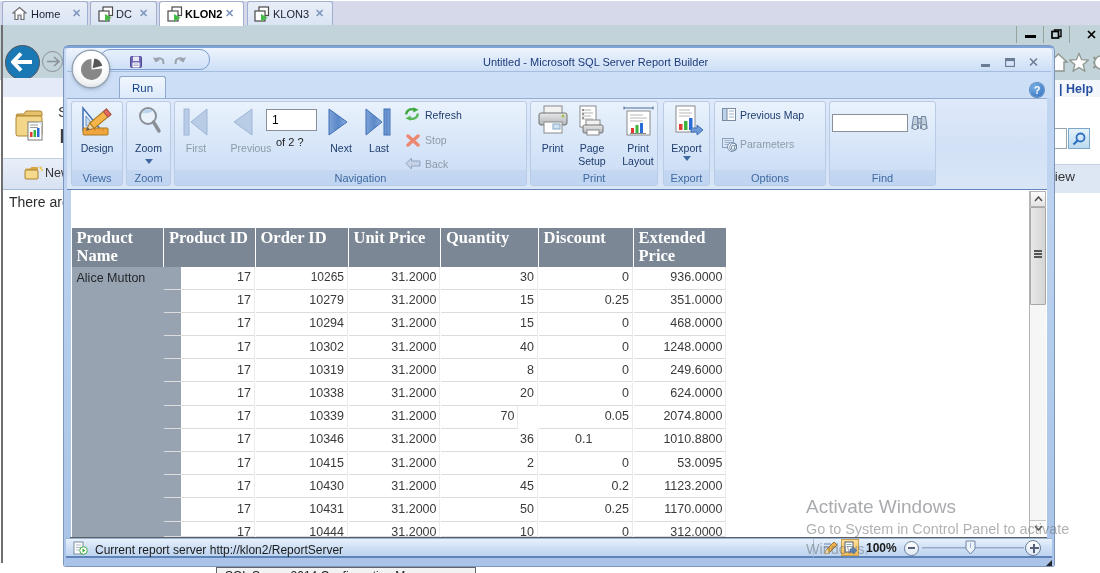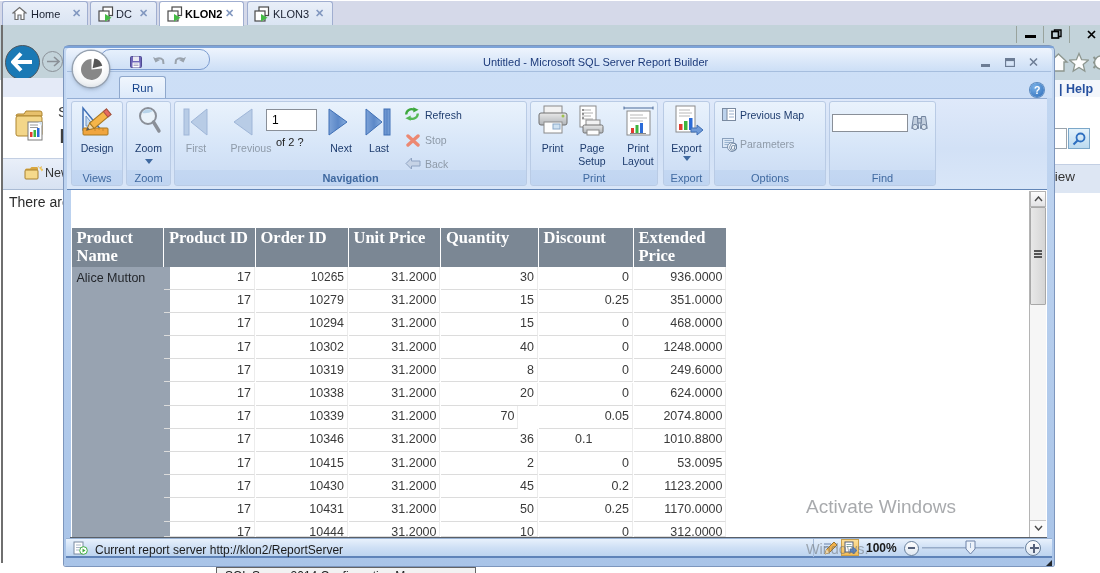--- a/index.html
+++ b/index.html
@@ -205,21 +205,21 @@
 
   <style>
   .grp { border:1px solid #b9cbe5; border-radius:3px; background:linear-gradient(#e9f2fc,#d6e5f8 55%, #cfdff5 80%, #c9dbf4); }
   .grp::after { content:''; position:absolute; left:0; right:0; bottom:0; height:15px; background:rgba(170,196,232,0.28); border-radius:0 0 3px 3px; }
   .glabel { position:absolute; font-size:11px; color:#3f69a0; text-align:center; top:172px; }
   .btext { position:absolute; font-size:10.5px; color:#1e3c6e; line-height:13.8px; }
   .gtext { position:absolute; font-size:10.5px; color:#8e9aa8; line-height:13.8px; }
   </style>
   <div class="glabel" style="left:71px; width:52px;">Views</div>
   <div class="glabel" style="left:126px; width:45px;">Zoom</div>
-  <div class="glabel" style="left:174px; width:353px;font-weight:bold;">Navigation</div>
+  <div class="glabel" style="left:184px; width:353px;">Navigation</div>
   <div class="glabel" style="left:530px; width:128px;">Print</div>
   <div class="glabel" style="left:663px; width:47px;">Export</div>
   <div class="glabel" style="left:714px; width:112px;">Options</div>
   <div class="glabel" style="left:829px; width:107px;">Find</div>
 
   
   <svg class="abs" style="left:80px; top:105px;" width="32" height="32" viewBox="0 0 32 32">
     <path d="M3 25 L3 3 L21 25 Z" fill="#eaf2fb" stroke="#3f6fb5" stroke-width="1.5"></path>
     <path d="M6 21 L6 11 L14 21 Z" fill="#c8dcf0" stroke="#6f95c8" stroke-width="1"></path>
     <rect x="3" y="23" width="25" height="7" rx="1" fill="#f0a53f" stroke="#a87820"></rect>
@@ -383,21 +383,21 @@
 
   
   <div class="abs" id="tbl" style="left:0;top:0;">
     <div style="position:absolute;left:71.5px;top:228px;width:91.5px;height:38.5px;background:#7b8794;color:#fff;font-family:'Liberation Serif',serif;font-weight:bold;font-size:16.5px;padding:1px 0 0 5px;line-height:18px;">Product<br>Name</div>
     <div style="position:absolute;left:164px;top:228px;width:90.5px;height:38.5px;background:#7b8794;color:#fff;font-family:'Liberation Serif',serif;font-weight:bold;font-size:16.5px;padding:1px 0 0 5px;line-height:18px;">Product ID</div>
     <div style="position:absolute;left:255.5px;top:228px;width:92px;height:38.5px;background:#7b8794;color:#fff;font-family:'Liberation Serif',serif;font-weight:bold;font-size:16.5px;padding:1px 0 0 5px;line-height:18px;">Order ID</div>
     <div style="position:absolute;left:348.5px;top:228px;width:91.5px;height:38.5px;background:#7b8794;color:#fff;font-family:'Liberation Serif',serif;font-weight:bold;font-size:16.5px;padding:1px 0 0 5px;line-height:18px;">Unit Price</div>
     <div style="position:absolute;left:441px;top:228px;width:96.5px;height:38.5px;background:#7b8794;color:#fff;font-family:'Liberation Serif',serif;font-weight:bold;font-size:16.5px;padding:1px 0 0 5px;line-height:18px;">Quantity</div>
     <div style="position:absolute;left:538.5px;top:228px;width:94px;height:38.5px;background:#7b8794;color:#fff;font-family:'Liberation Serif',serif;font-weight:bold;font-size:16.5px;padding:1px 0 0 5px;line-height:18px;">Discount</div>
     <div style="position:absolute;left:633.5px;top:228px;width:92.5px;height:38.5px;background:#7b8794;color:#fff;font-family:'Liberation Serif',serif;font-weight:bold;font-size:16.5px;padding:1px 0 0 5px;line-height:18px;">Extended<br>Price</div>
-    <div style="position:absolute;left:71.5px;top:266.5px;width:98px;height:270.5px;background:#98a3b1;color:#23262b;font-size:12.5px;padding:4px 0 0 5px;">Alice Mutton</div>
+    <div style="position:absolute;left:71.5px;top:266.5px;width:109px;height:270.5px;background:#98a3b1;color:#23262b;font-size:12.5px;padding:4px 0 0 5px;">Alice Mutton</div>
     <div style="position:absolute;left:164px;top:266.5px;width:90.5px;height:23.2px;border-bottom:1px solid #dcdcdc;border-right:1px solid #ececec;color:#3a3a3a;font-size:12.5px;line-height:13px;text-align:right;padding:4.5px 2.5px 0 0;overflow:hidden;">17</div>
     <div style="position:absolute;left:255.5px;top:266.5px;width:92px;height:23.2px;border-bottom:1px solid #dcdcdc;border-right:1px solid #ececec;color:#3a3a3a;font-size:12px;line-height:13px;text-align:right;padding:4.5px 2.5px 0 0;overflow:hidden;">10265</div>
     <div style="position:absolute;left:348.5px;top:266.5px;width:91.5px;height:23.2px;border-bottom:1px solid #dcdcdc;border-right:1px solid #ececec;color:#3a3a3a;font-size:12.5px;line-height:13px;text-align:right;padding:4.5px 2.5px 0 0;overflow:hidden;">31.2000</div>
     <div style="position:absolute;left:441px;top:266.5px;width:96.5px;height:23.2px;border-bottom:1px solid #dcdcdc;border-right:1px solid #ececec;color:#3a3a3a;font-size:12.5px;line-height:13px;text-align:right;padding:4.5px 2.5px 0 0;overflow:hidden;">30</div>
     <div style="position:absolute;left:538.5px;top:266.5px;width:94px;height:23.2px;border-bottom:1px solid #dcdcdc;border-right:1px solid #ececec;color:#3a3a3a;font-size:12.5px;line-height:13px;text-align:right;padding:4.5px 2.5px 0 0;overflow:hidden;">0</div>
     <div style="position:absolute;left:633.5px;top:266.5px;width:92.5px;height:23.2px;border-bottom:1px solid #dcdcdc;border-right:1px solid #ececec;color:#3a3a3a;font-size:12.5px;line-height:13px;text-align:right;padding:4.5px 2.5px 0 0;overflow:hidden;">936.0000</div>
     <div style="position:absolute;left:164px;top:289.7px;width:90.5px;height:23.2px;border-bottom:1px solid #dcdcdc;border-right:1px solid #ececec;color:#3a3a3a;font-size:12.5px;line-height:13px;text-align:right;padding:4.5px 2.5px 0 0;overflow:hidden;">17</div>
     <div style="position:absolute;left:255.5px;top:289.7px;width:92px;height:23.2px;border-bottom:1px solid #dcdcdc;border-right:1px solid #ececec;color:#3a3a3a;font-size:12.5px;line-height:13px;text-align:right;padding:4.5px 2.5px 0 0;overflow:hidden;">10279</div>
     <div style="position:absolute;left:348.5px;top:289.7px;width:91.5px;height:23.2px;border-bottom:1px solid #dcdcdc;border-right:1px solid #ececec;color:#3a3a3a;font-size:12.5px;line-height:13px;text-align:right;padding:4.5px 2.5px 0 0;overflow:hidden;">31.2000</div>
     <div style="position:absolute;left:441px;top:289.7px;width:96.5px;height:23.2px;border-bottom:1px solid #dcdcdc;border-right:1px solid #ececec;color:#3a3a3a;font-size:12.5px;line-height:13px;text-align:right;padding:4.5px 2.5px 0 0;overflow:hidden;">15</div>
@@ -514,17 +514,18 @@
   <svg class="abs" style="left:965px; top:540px;" width="11" height="15" viewBox="0 0 11 15">
       <path d="M1 1 H10 V9 L5.5 14 L1 9 Z" fill="#edf3fb" stroke="#6f83a8"></path>
       <path d="M5.5 3 V8" stroke="#9ab0cc"></path>
     </svg>
   <div class="abs" style="left:1025px; top:540px; width:16px; height:16px; border-radius:50%; border:1.5px solid #68809c; background:linear-gradient(#fdfdfd,#dfe8f2);"></div>
   <div class="abs" style="left:1029.5px; top:547px; width:9px; height:2px; background:#55617a;"></div>
   <div class="abs" style="left:1033px; top:543.5px; width:2px; height:9px; background:#55617a;"></div>
 
   
   <div class="abs" style="left:806px; top:496px; font-size:19px; color:rgba(110,114,118,0.6); white-space:nowrap; z-index:50;">Activate Windows</div>
+  <div class="abs" style="left:806px; top:521px; font-size:14.4px; color:rgba(110,114,118,0.55); white-space:nowrap; z-index:50;">Go to System in Control Panel to activate</div>
   <div class="abs" style="left:806px; top:541px; font-size:14.4px; color:rgba(110,114,118,0.55); white-space:nowrap; z-index:50;">Windows.</div>
 
   
   <div class="abs" style="left:216px; top:567px; width:260px; height:10px; background:#f2f2f2; border:1px solid #646464; font-size:12px; color:#222; padding:1px 0 0 8px; white-space:nowrap; overflow:hidden;">SQL Server 2014 Configuration Manager</div>
 </div>
 
 </body></html>

